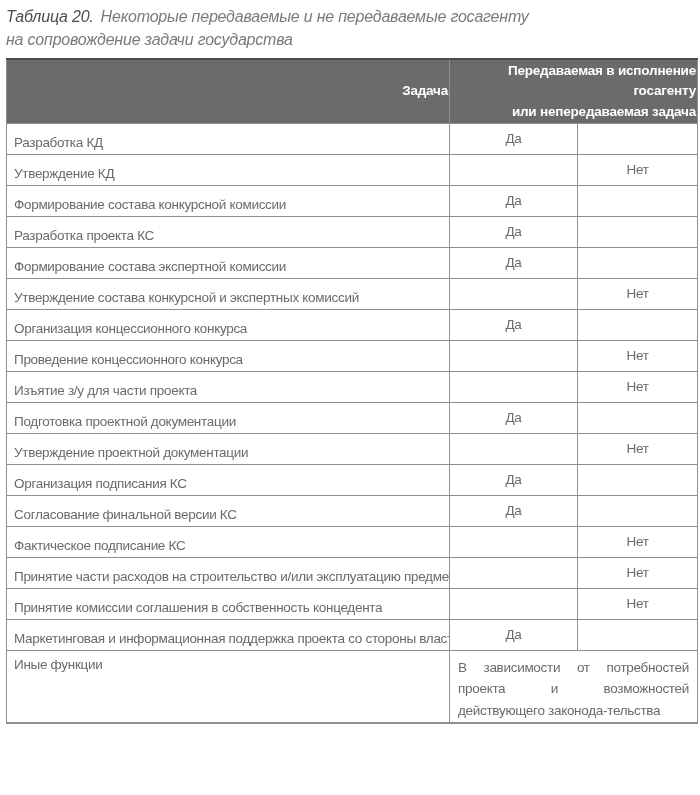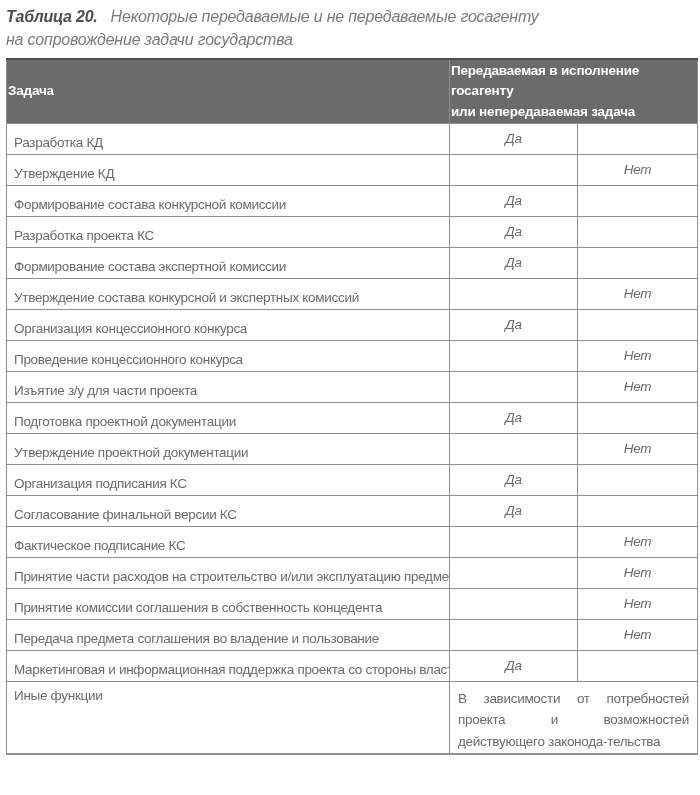--- a/index.html
+++ b/index.html
@@ -14,21 +14,21 @@
   * { box-sizing: border-box; }
   html, body {
     margin: 0; padding: 0;
     background: #ffffff;
     width: 700px;
     font-family: "Liberation Sans", sans-serif;
   }
   .page { width: 700px; height: 795px; padding: 5px 4px 0 6px; overflow: hidden; }
 
   .caption { font-style: italic; font-size: 16px; line-height: 23px; letter-spacing: -0.2px; }
-  .caption-label { font-weight: bold; color: var(--title-label); margin-right: 13px; }
+  .caption-label { font-weight: normal; color: var(--title-label); margin-right: 7px; }
   .caption-text { color: var(--title-text); }
 
   table.tasks {
     border-collapse: collapse;
     table-layout: fixed;
     width: 691px;
     margin-top: 7px;
     margin-left: 0px;
   }
   col.c-task { width: 443px; }
@@ -36,40 +36,40 @@
   col.c-no   { width: 120px; }
 
   th, td { border: 1px solid var(--border); }
 
   thead th {
     background: var(--header-bg);
     color: var(--header-text);
     font-size: 13.5px;
     font-weight: bold;
     height: 45px;
-    text-align: left;
+    text-align: right;
     vertical-align: middle;
     line-height: 1.5;
     letter-spacing: -0.2px;
     border-top: 2px solid var(--border-dark);
   }
 
   td {
     color: var(--body-text);
     font-size: 13.5px;
     letter-spacing: -0.3px;
   }
   td.task {
     text-align: left;
     padding: 8px 6px 0 7px;
     height: 31px;
     white-space: nowrap;
     overflow: hidden;
   }
-  td.yn { text-align: center; white-space: nowrap; font-style: italic; }
+  td.yn { text-align: center; white-space: nowrap; }
 
   tbody.footer td {
     vertical-align: top;
     height: 73px;
     border-bottom: 2px solid var(--border);
   }
   tbody.footer td.task { padding-top: 6px; white-space: normal; }
   tbody.footer td.note {
     text-align: justify;
     padding: 6px 8px 0 8px;
@@ -178,25 +178,20 @@
           <td class="task">Принятие части расходов на строительство и/или эксплуатацию предмета КС</td>
           <td class="yn"></td>
           <td class="yn">Нет</td>
         </tr>
         <tr>
           <td class="task">Принятие комиссии соглашения в собственность концедента</td>
           <td class="yn"></td>
           <td class="yn">Нет</td>
         </tr>
         <tr>
-          <td class="task">Передача предмета соглашения во владение и пользование</td>
-          <td class="yn"></td>
-          <td class="yn">Нет</td>
-        </tr>
-        <tr>
           <td class="task">Маркетинговая и информационная поддержка проекта со стороны властей</td>
           <td class="yn">Да</td>
           <td class="yn"></td>
         </tr>
       </tbody>
     <tbody class="footer">
       <tr>
         <td class="task">Иные функции</td>
         <td class="note" colspan="2">В зависимости от потребностей проекта и возможностей действующего законода-тельства</td>
       </tr>

